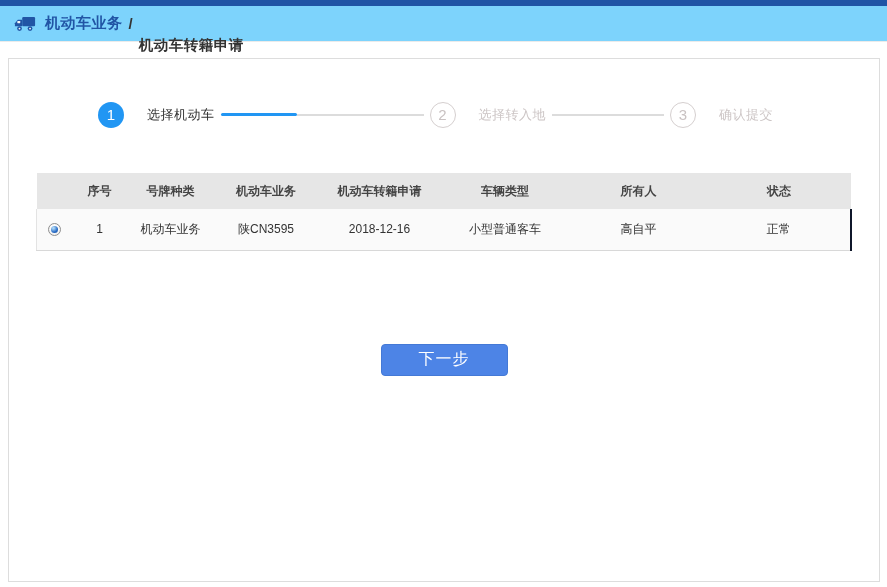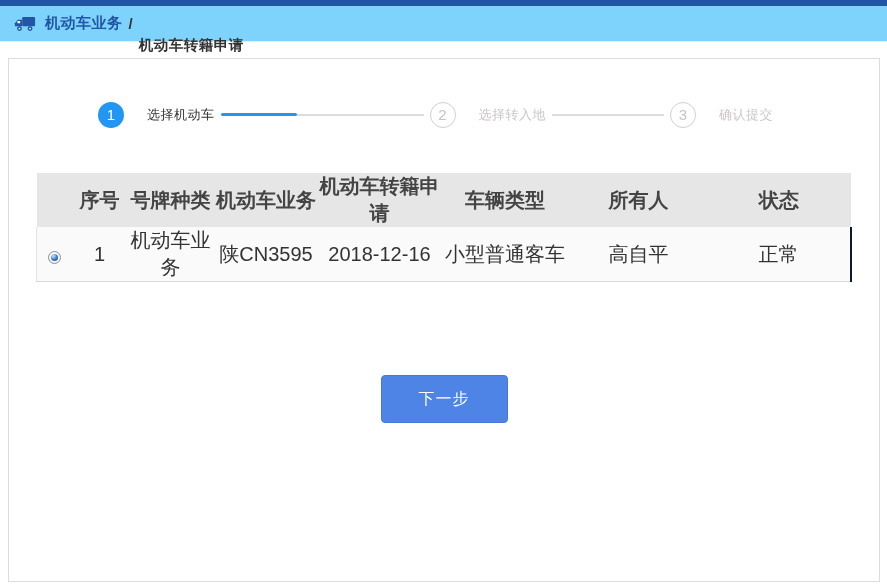--- a/index.html
+++ b/index.html
@@ -76,21 +76,21 @@
   .connector.c1 .seg-rest { flex: 1; }
   .connector.c2 { width: 112px; }
   .connector.c2 .seg-rest { flex: 1; }
 
   
   .vehicle-table {
     width: 814px;
     margin: 45px 0 0 27px;
     border-collapse: collapse;
     table-layout: fixed;
-    font-size: 20px;
+    font-size: 12px;
   }
   .vehicle-table thead th {
     background: #e6e6e6;
     height: 36px;
     font-weight: bold;
     color: #444;
     text-align: center;
     vertical-align: middle;
   }
   .vehicle-table tbody td {
@@ -117,21 +117,21 @@
   }
   .radio .dot {
     width: 7px; height: 7px;
     border-radius: 50%;
     background: radial-gradient(circle at 35% 30%, #a8d4f5 10%, #2a6dc6 60%, #174f9e 100%);
   }
 
   
   .actions { text-align: center; margin-top: 93px; }
   .next-btn {
-    width: 127px; height: 48px;
+    width: 127px; height: 32px;
     background: #4d84e6;
     color: #ffffff;
     font-size: 16px;
     font-family: "Liberation Sans", "DejaVu Sans", sans-serif;
     border: 1px solid #4479d6;
     border-radius: 4px;
     cursor: pointer;
     letter-spacing: 1px;
   }
 </style>

